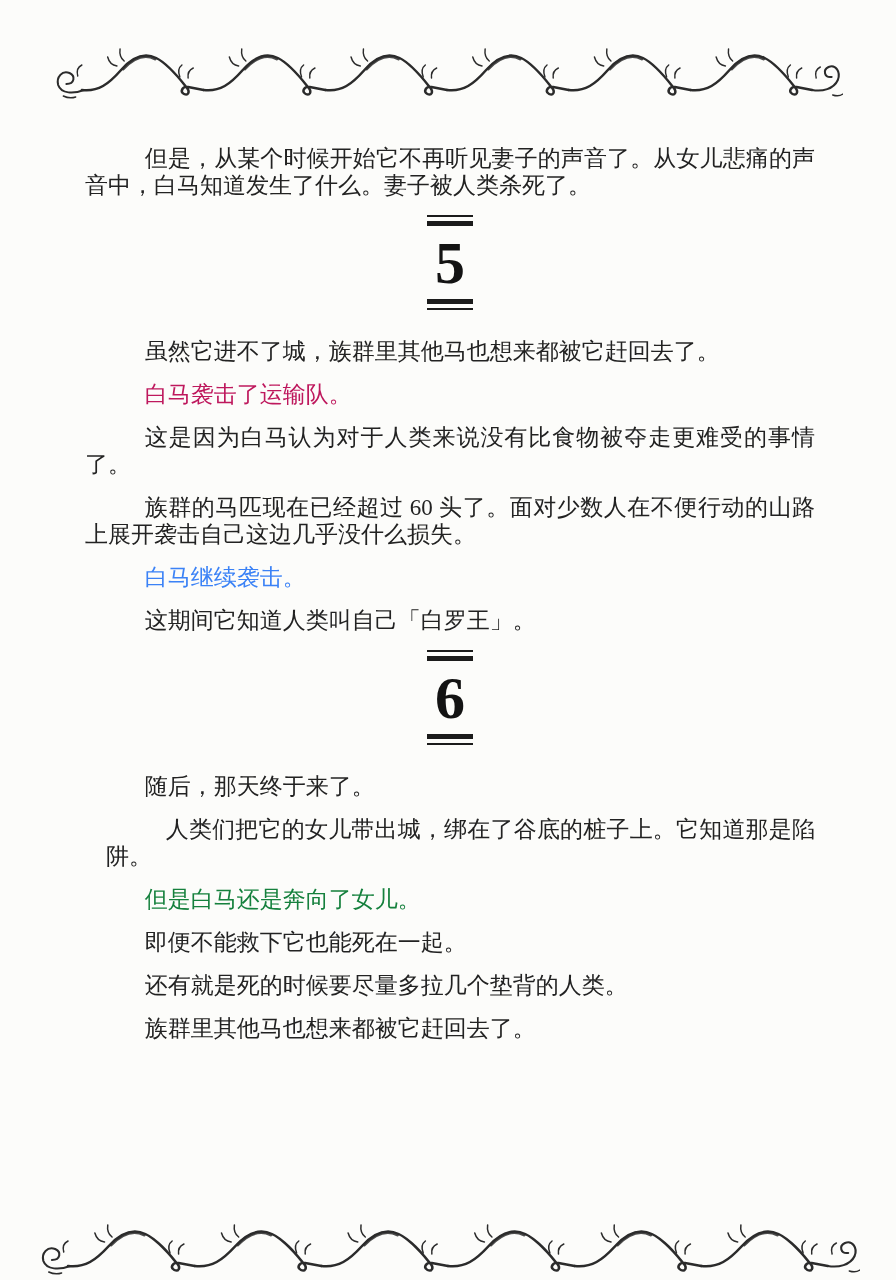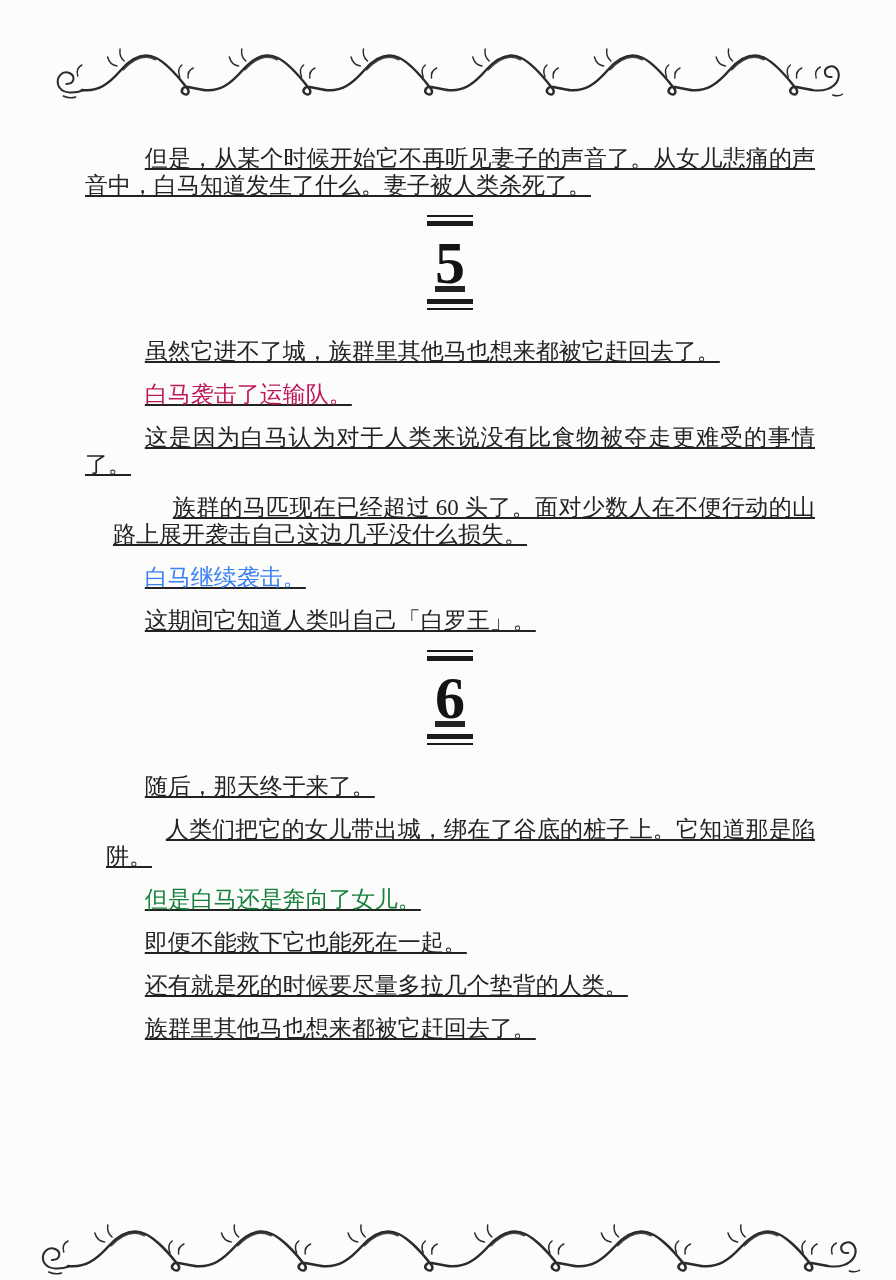--- a/index.html
+++ b/index.html
@@ -17,21 +17,20 @@
   .border-bottom { position: absolute; top: 1176px; left: 38px; right: 36px; height: 54px; }
   .border-top svg, .border-bottom svg { display: block; }
 
   
   .content {
     margin: 45px 81px 0 85px;
     color: #222;
     font-size: 23px;
     line-height: 27px;
     text-align: justify;
-    text-decoration: underline;
   }
   p.para {
     margin: 0 0 16px 0;
     text-indent: 2.6em;
   }
 
   
   .chapter-head {
     margin: 14px auto 28px auto;
     text-align: center;
@@ -103,21 +102,21 @@
         </div>
         <div class="ch-num">5</div>
         <div class="rules bottom">
           <div class="rule-thick"></div>
           <div class="rule-thin"></div>
         </div>
       </div>
       <p class="para" style="color: rgb(34, 34, 34);">虽然它进不了城，族群里其他马也想来都被它赶回去了。</p>
       <p class="para" style="color: #be185d;">白马袭击了运输队。</p>
       <p class="para" style="color: rgb(34, 34, 34);">这是因为白马认为对于人类来说没有比食物被夺走更难受的事情了。</p>
-      <p class="para" style="color: rgb(34, 34, 34); margin-left: 28px;">族群的马匹现在已经超过 60 头了。面对少数人在不便行动的山路上展开袭击自己这边几乎没什么损失。</p>
+      <p class="para" style="color: rgb(34, 34, 34);">族群的马匹现在已经超过 60 头了。面对少数人在不便行动的山路上展开袭击自己这边几乎没什么损失。</p>
       <p class="para" style="color: #3b82f6;">白马继续袭击。</p>
       <p class="para" style="color: rgb(34, 34, 34);">这期间它知道人类叫自己「白罗王」。</p>
       <div class="chapter-head">
         <div class="rules top">
           <div class="rule-thin"></div>
           <div class="rule-thick"></div>
         </div>
         <div class="ch-num">6</div>
         <div class="rules bottom">
           <div class="rule-thick"></div>

